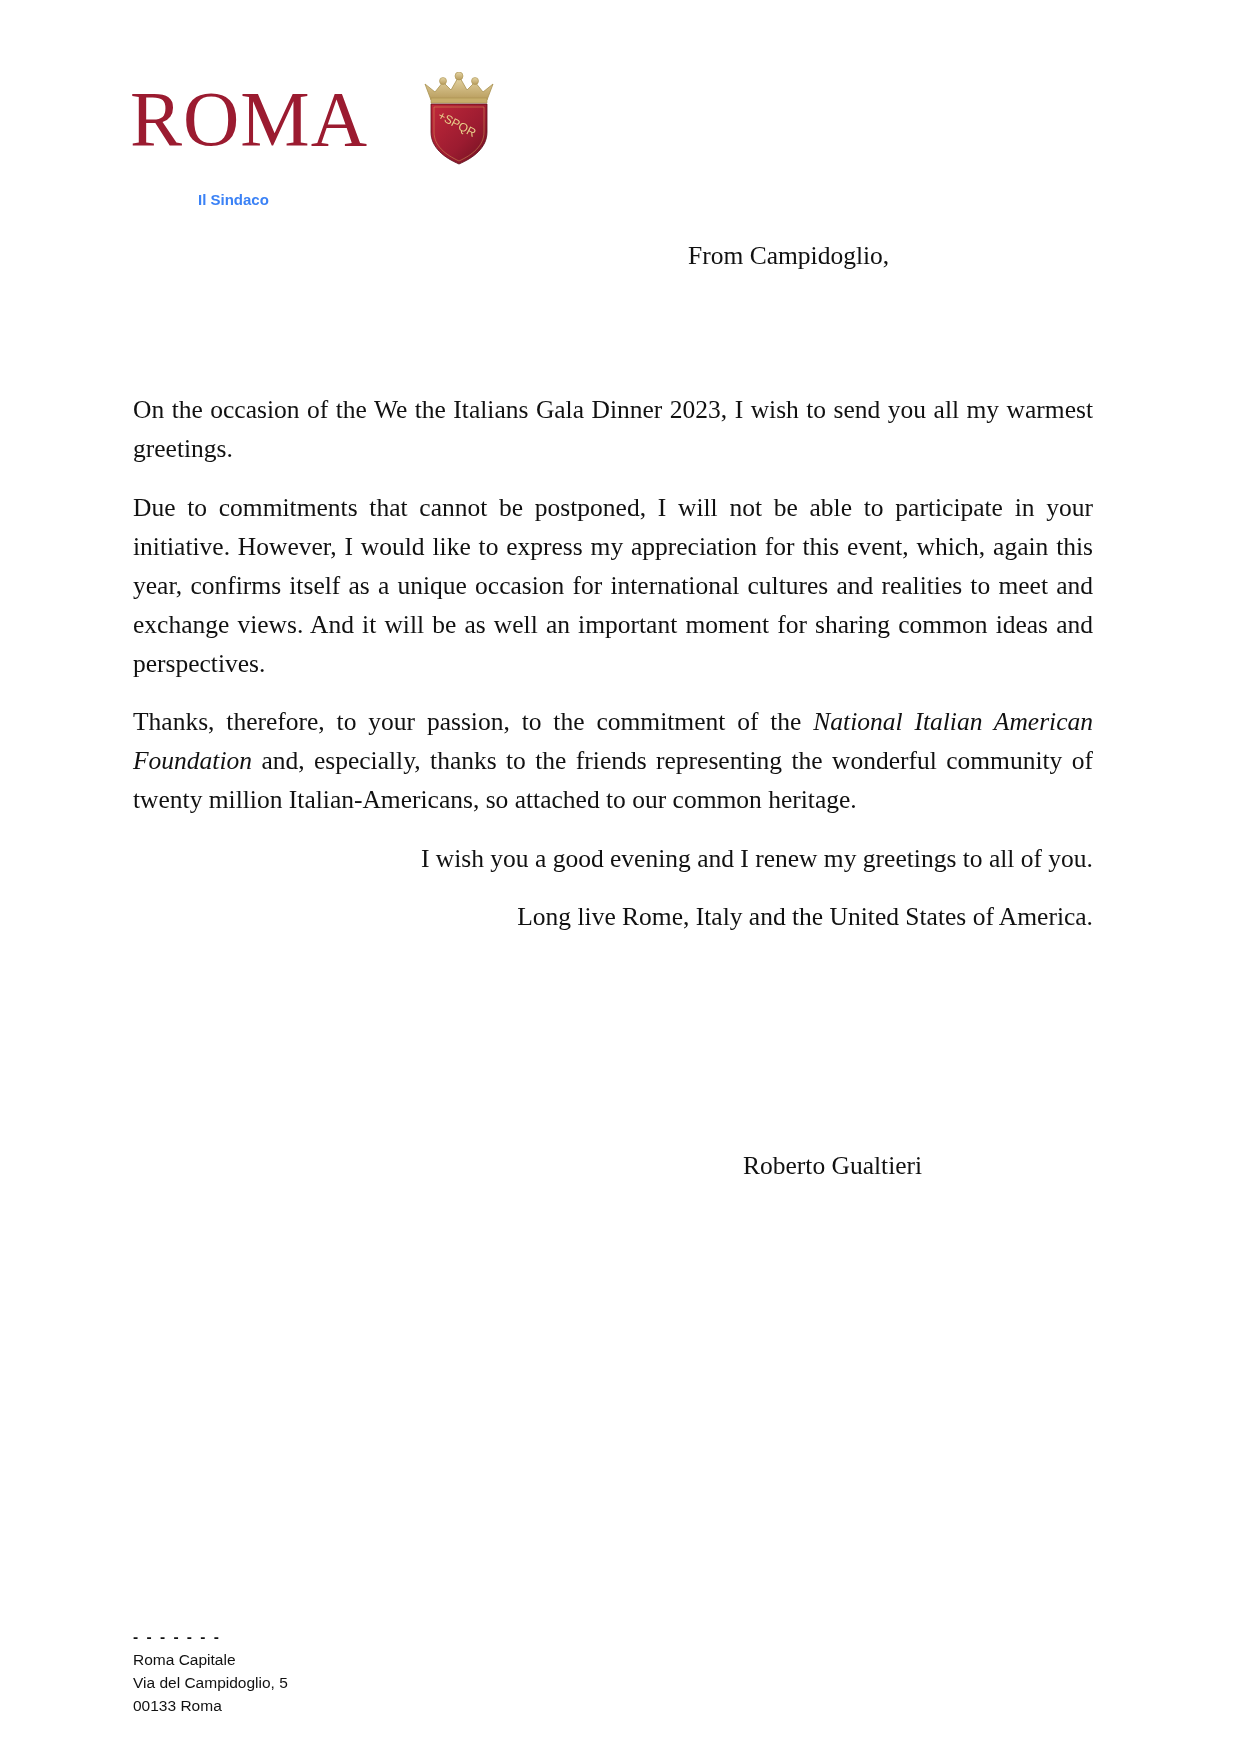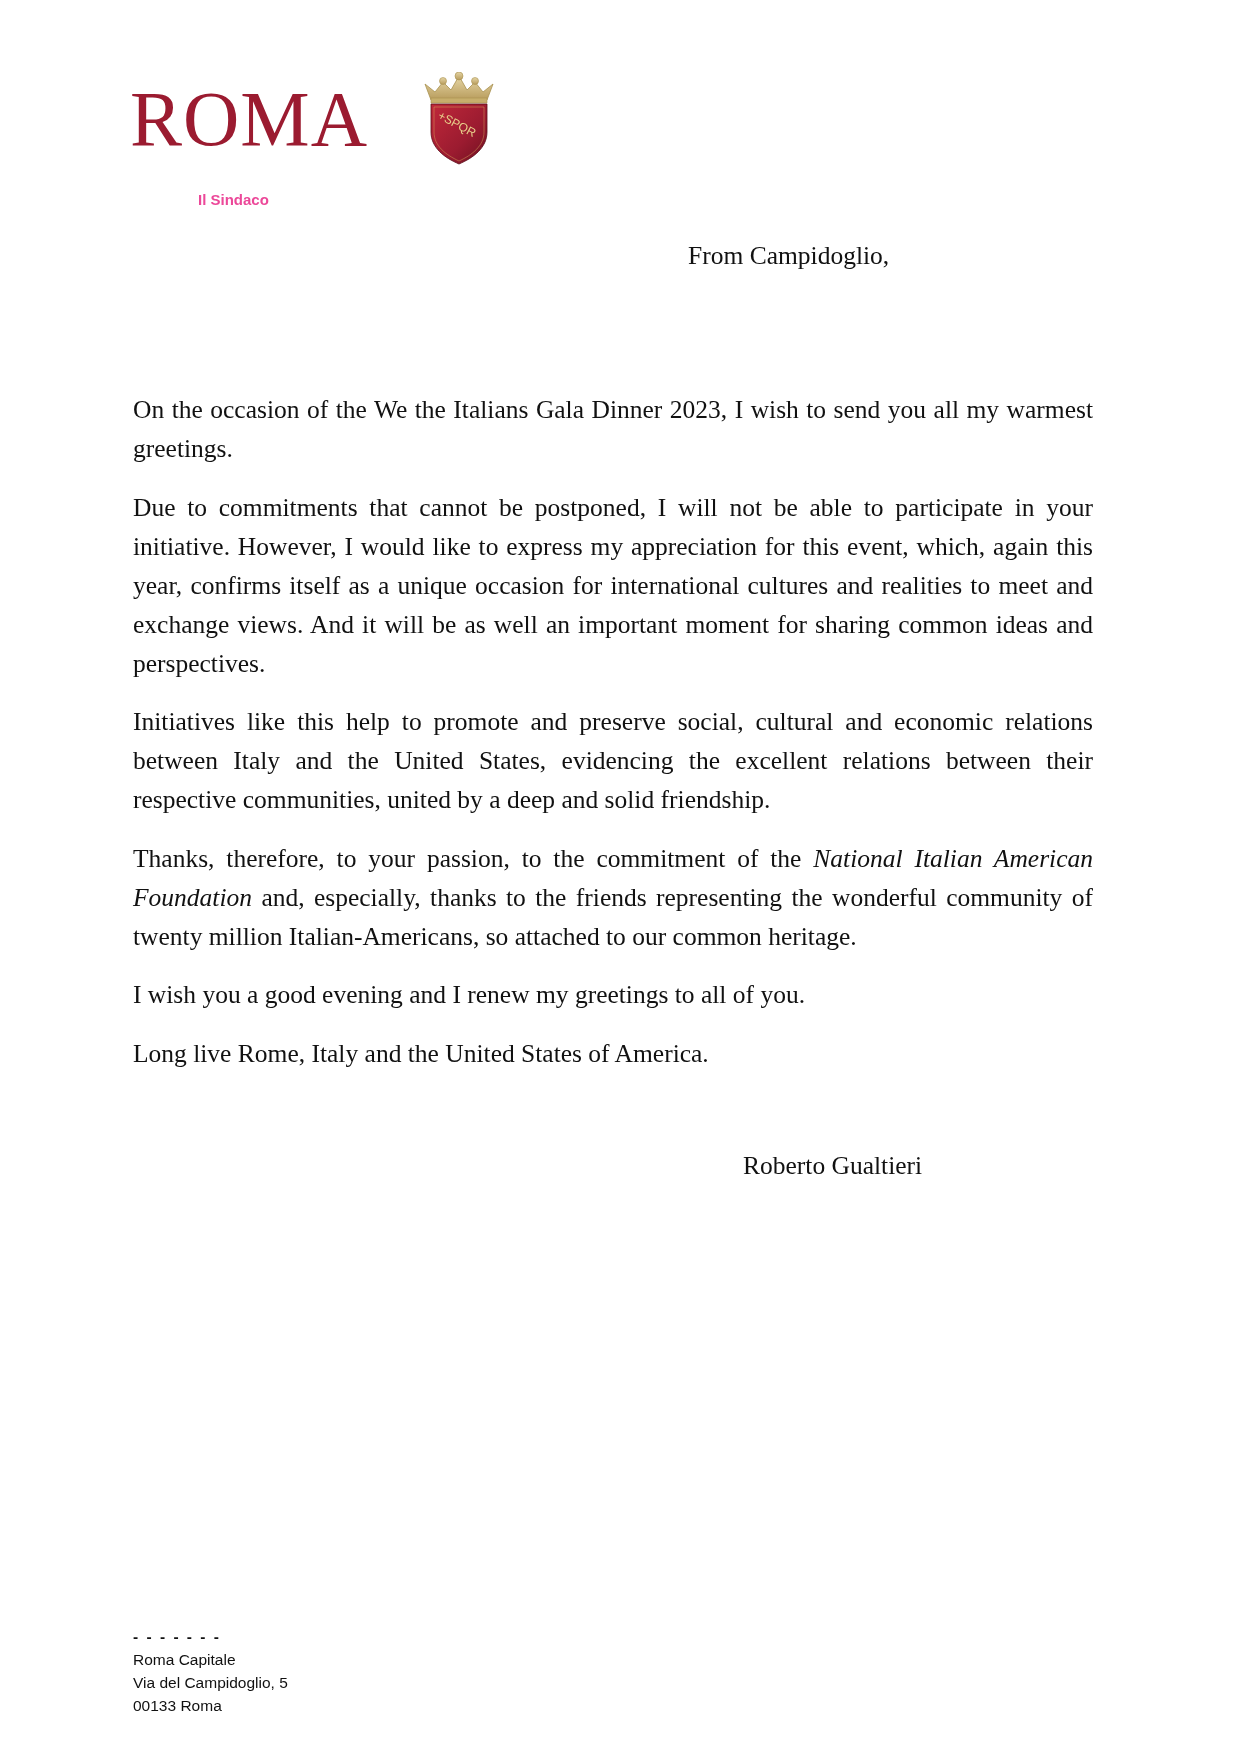--- a/index.html
+++ b/index.html
@@ -40,21 +40,21 @@
       width: 76px;
       height: 94px;
     }
     .sindaco {
       position: absolute;
       left: 198px;
       top: 191px;
       font-family: "Liberation Sans", "DejaVu Sans", sans-serif;
       font-weight: bold;
       font-size: 15px;
-      color: #ec4899;
+      color: #3b82f6;
     }
     .from-line {
       position: absolute;
       left: 650px;
       top: 241px;
       font-size: 25.5px;
       line-height: 30px;
       margin-left: 38px;
     }
     .body-text {
@@ -64,21 +64,21 @@
       width: 960px;
       font-size: 25.5px;
       line-height: 39px;
       margin-top: 44px;
     }
     .body-text p {
       margin: 0 0 19.5px 0;
       text-align: justify;
     }
     .body-text p.short {
-      text-align: left;
+      text-align: right;
     }
     .body-text em {
       font-style: italic;
     }
     .signature {
       position: absolute;
       left: 743px;
       top: 1151px;
       font-size: 25.5px;
       line-height: 30px;
@@ -133,21 +133,20 @@
     <text x="0" y="0" font-family="Liberation Sans, DejaVu Sans, sans-serif" font-size="12" fill="#e8cf8a" transform="translate(16,46) rotate(28)">+SPQR</text>
   </svg>
 
   <div class="sindaco">Il Sindaco</div>
 
   <div class="from-line">From Campidoglio,</div>
 
   <div class="body-text">
     <p>On the occasion of the We the Italians Gala Dinner 2023, I wish to send you all my warmest greetings.</p>
     <p>Due to commitments that cannot be postponed, I will not be able to participate in your initiative. However, I would like to express my appreciation for this event, which, again this year, confirms itself as a unique occasion for international cultures and realities to meet and exchange views. And it will be as well an important moment for sharing common ideas and perspectives.</p>
-    <p>Initiatives like this help to promote and preserve social, cultural and economic relations between Italy and the United States, evidencing the excellent relations between their respective communities, united by a deep and solid friendship.</p>
     <p><span>Thanks, therefore, to your passion, to the commitment of the </span><em>National Italian American Foundation</em><span> and, especially, thanks to the friends representing the wonderful community of twenty million Italian-Americans, so attached to our common heritage.</span></p>
     <p class="short">I wish you a good evening and I renew my greetings to all of you.</p>
     <p class="short">Long live Rome, Italy and the United States of America.</p>
   </div>
 
   <div class="signature">Roberto Gualtieri</div>
 
   <div class="footer">
     <div class="dashes">- - - - - - -</div>
     <div>Roma Capitale</div>

